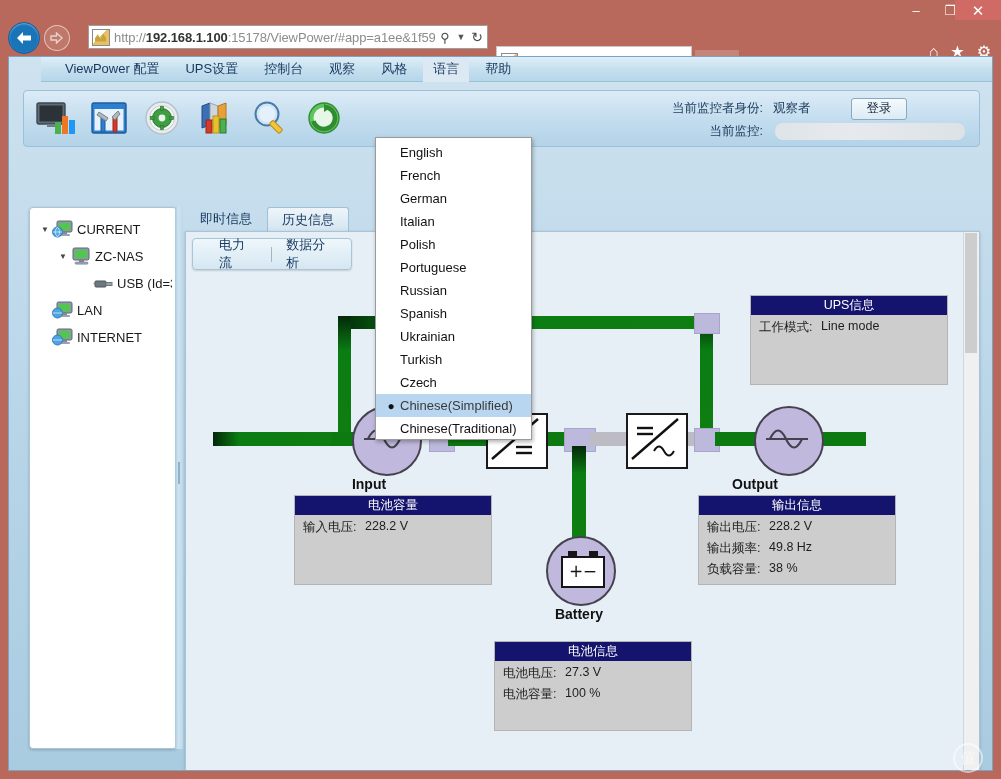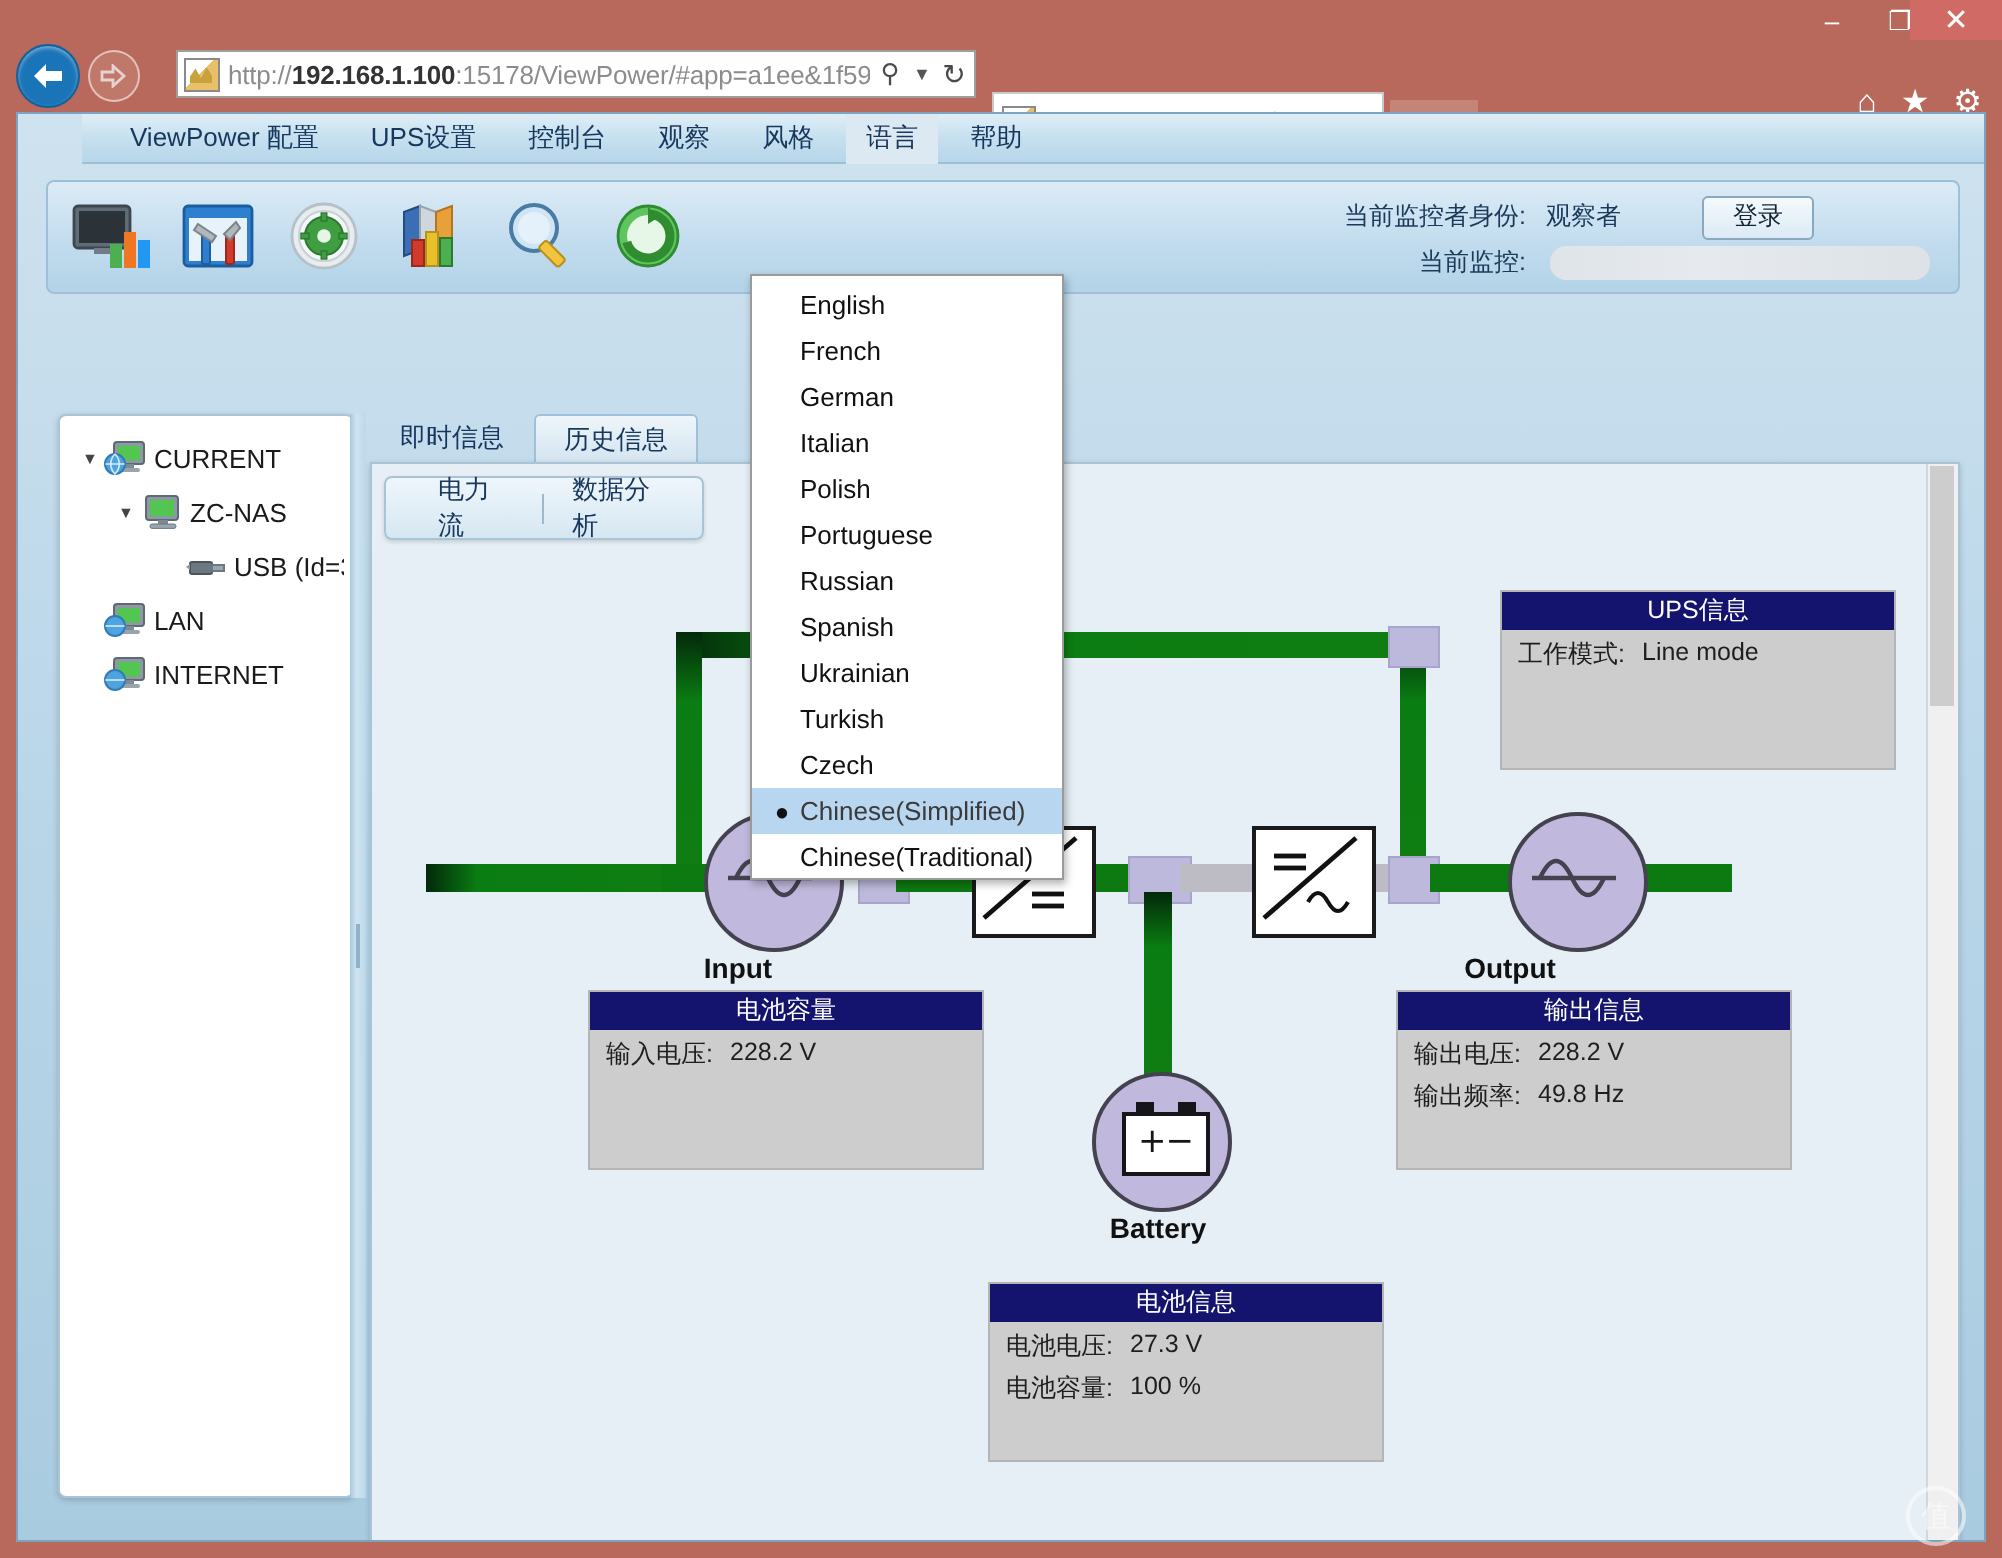--- a/index.html
+++ b/index.html
@@ -562,20 +562,24 @@
             <div class="infobox" style="left:512px;top:215px;width:198px;height:90px;">
               <div class="infohdr">输出信息</div>
               <div class="inforow">
                 <span class="infokey">输出电压:</span>
                 <span class="infoval">228.2 V</span>
               </div>
               <div class="inforow">
                 <span class="infokey">输出频率:</span>
                 <span class="infoval">49.8 Hz</span>
               </div>
+              <div class="inforow">
+                <span class="infokey">负载容量:</span>
+                <span class="infoval">38 %</span>
+              </div>
             </div>
 
             <div class="infobox" style="left:308px;top:361px;width:198px;height:90px;">
               <div class="infohdr">电池信息</div>
               <div class="inforow">
                 <span class="infokey">电池电压:</span>
                 <span class="infoval">27.3 V</span>
               </div>
               <div class="inforow">
                 <span class="infokey">电池容量:</span>

